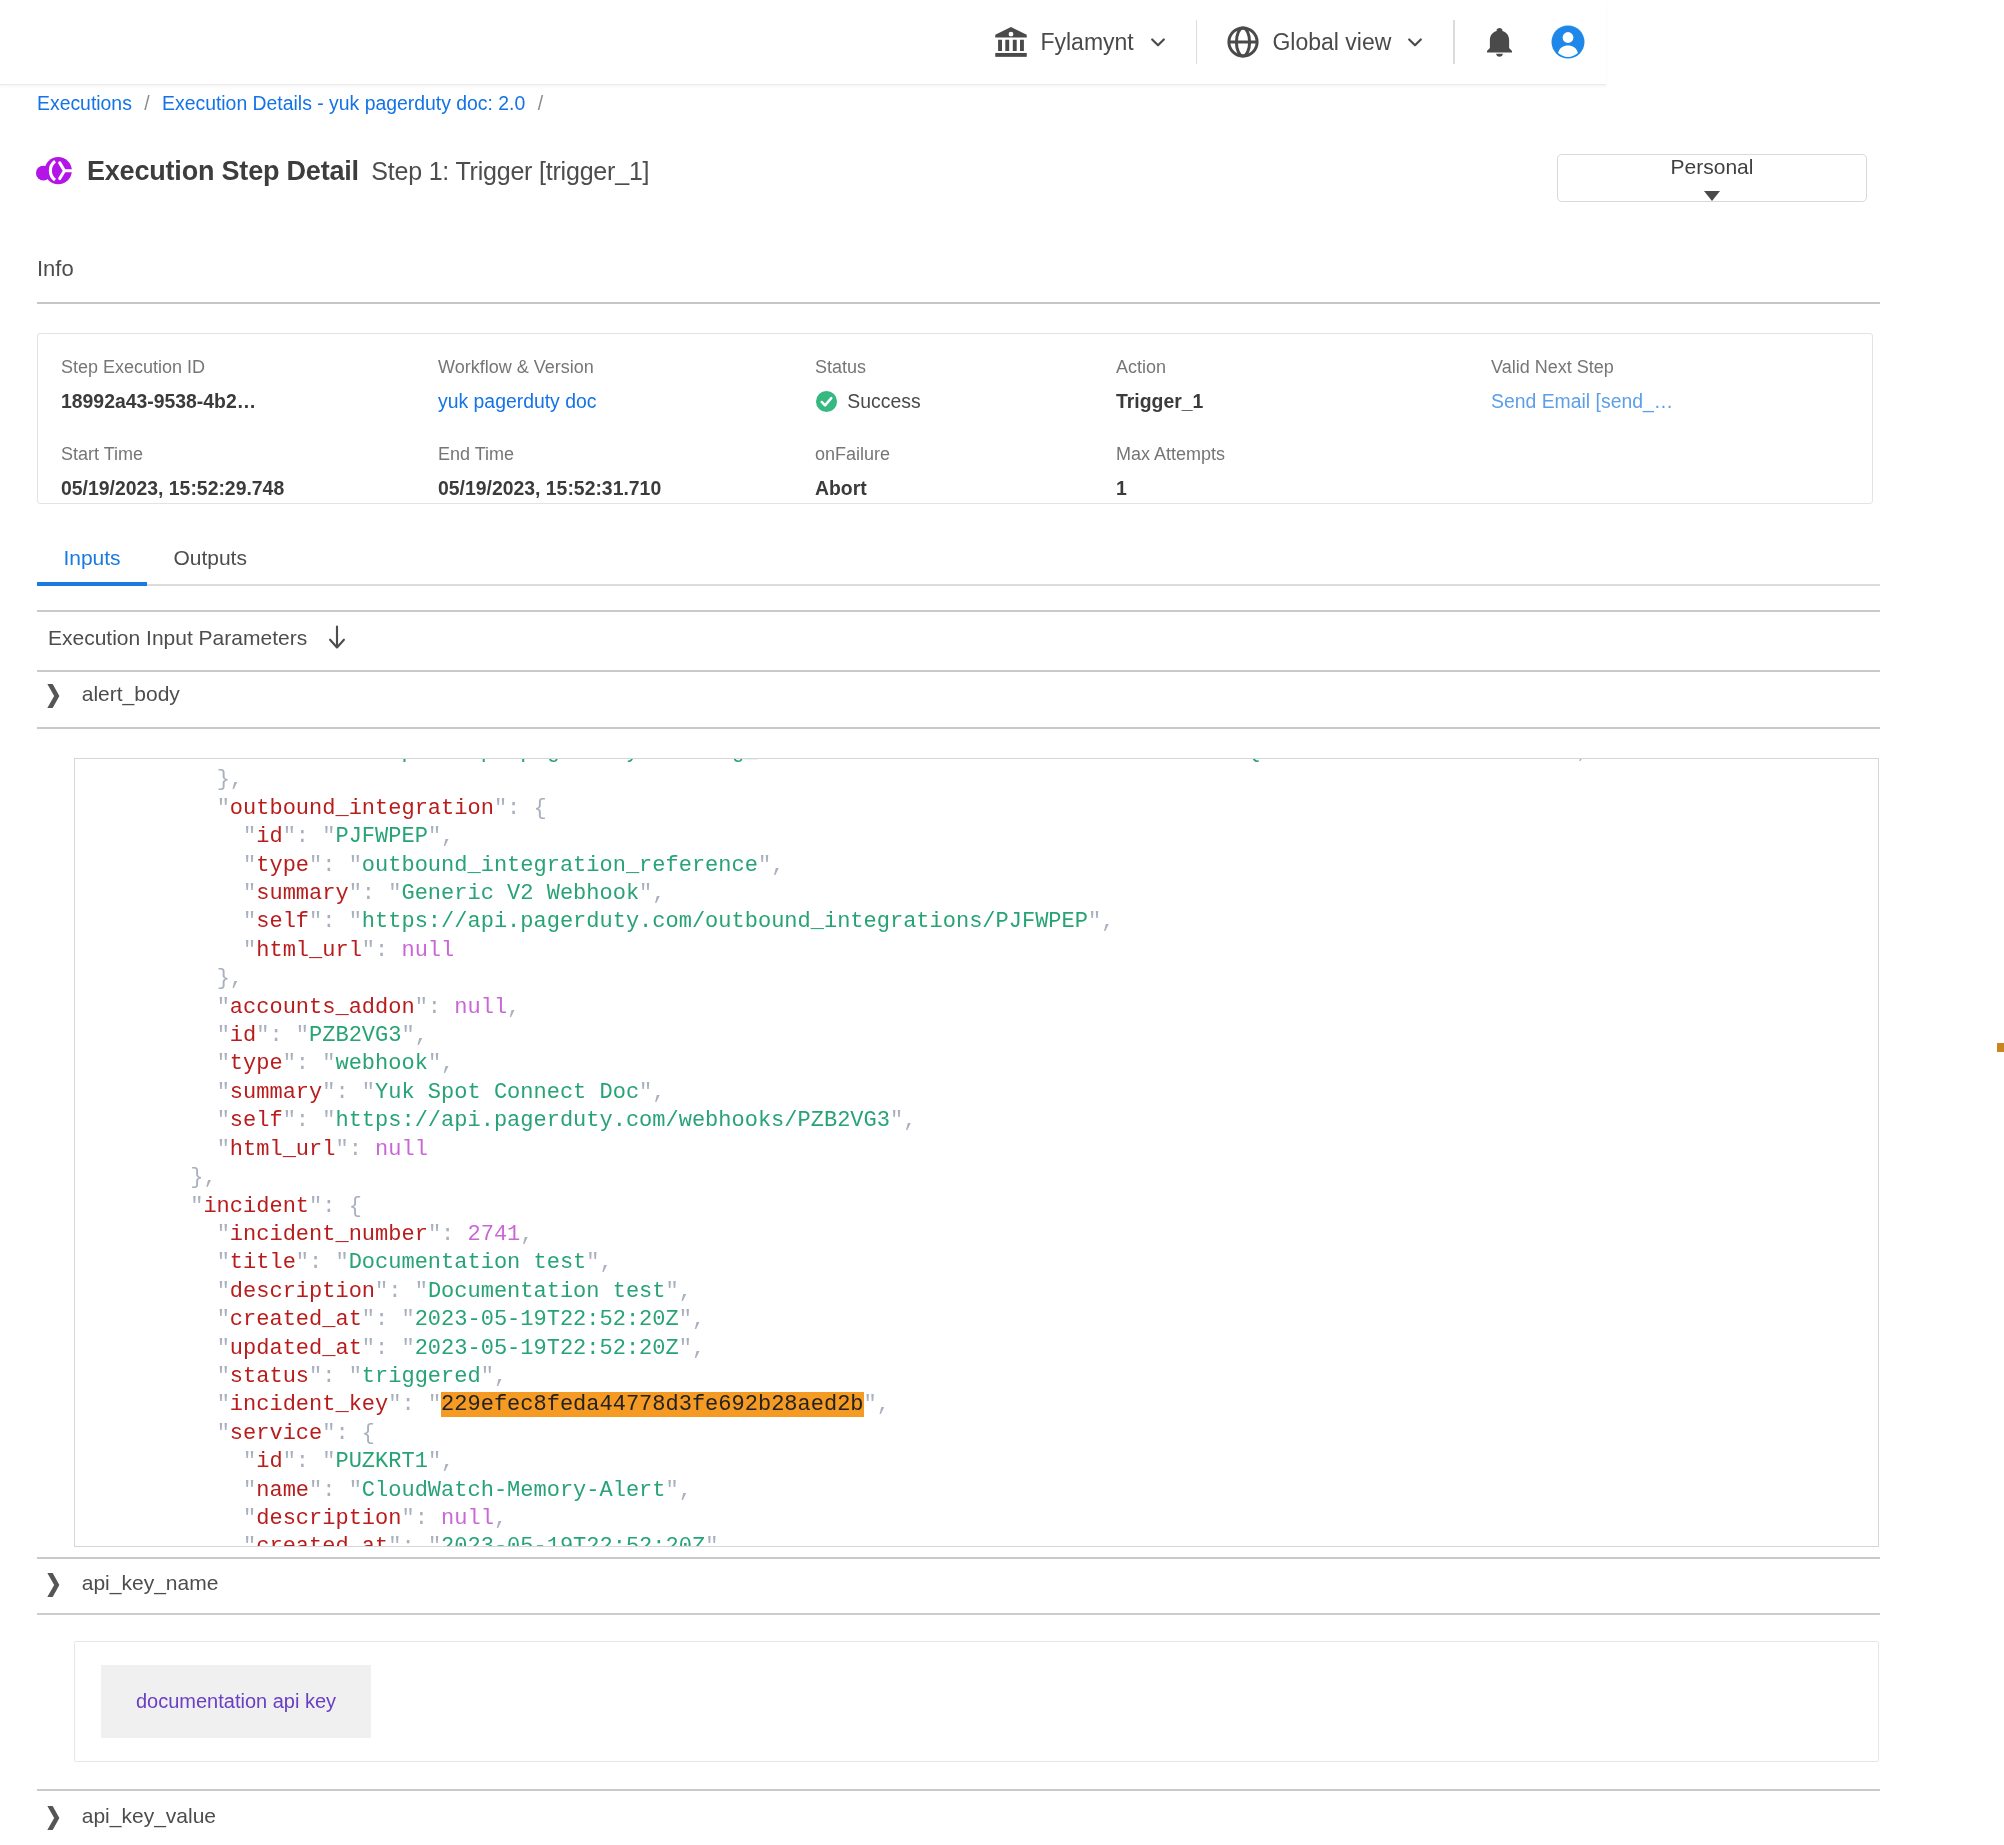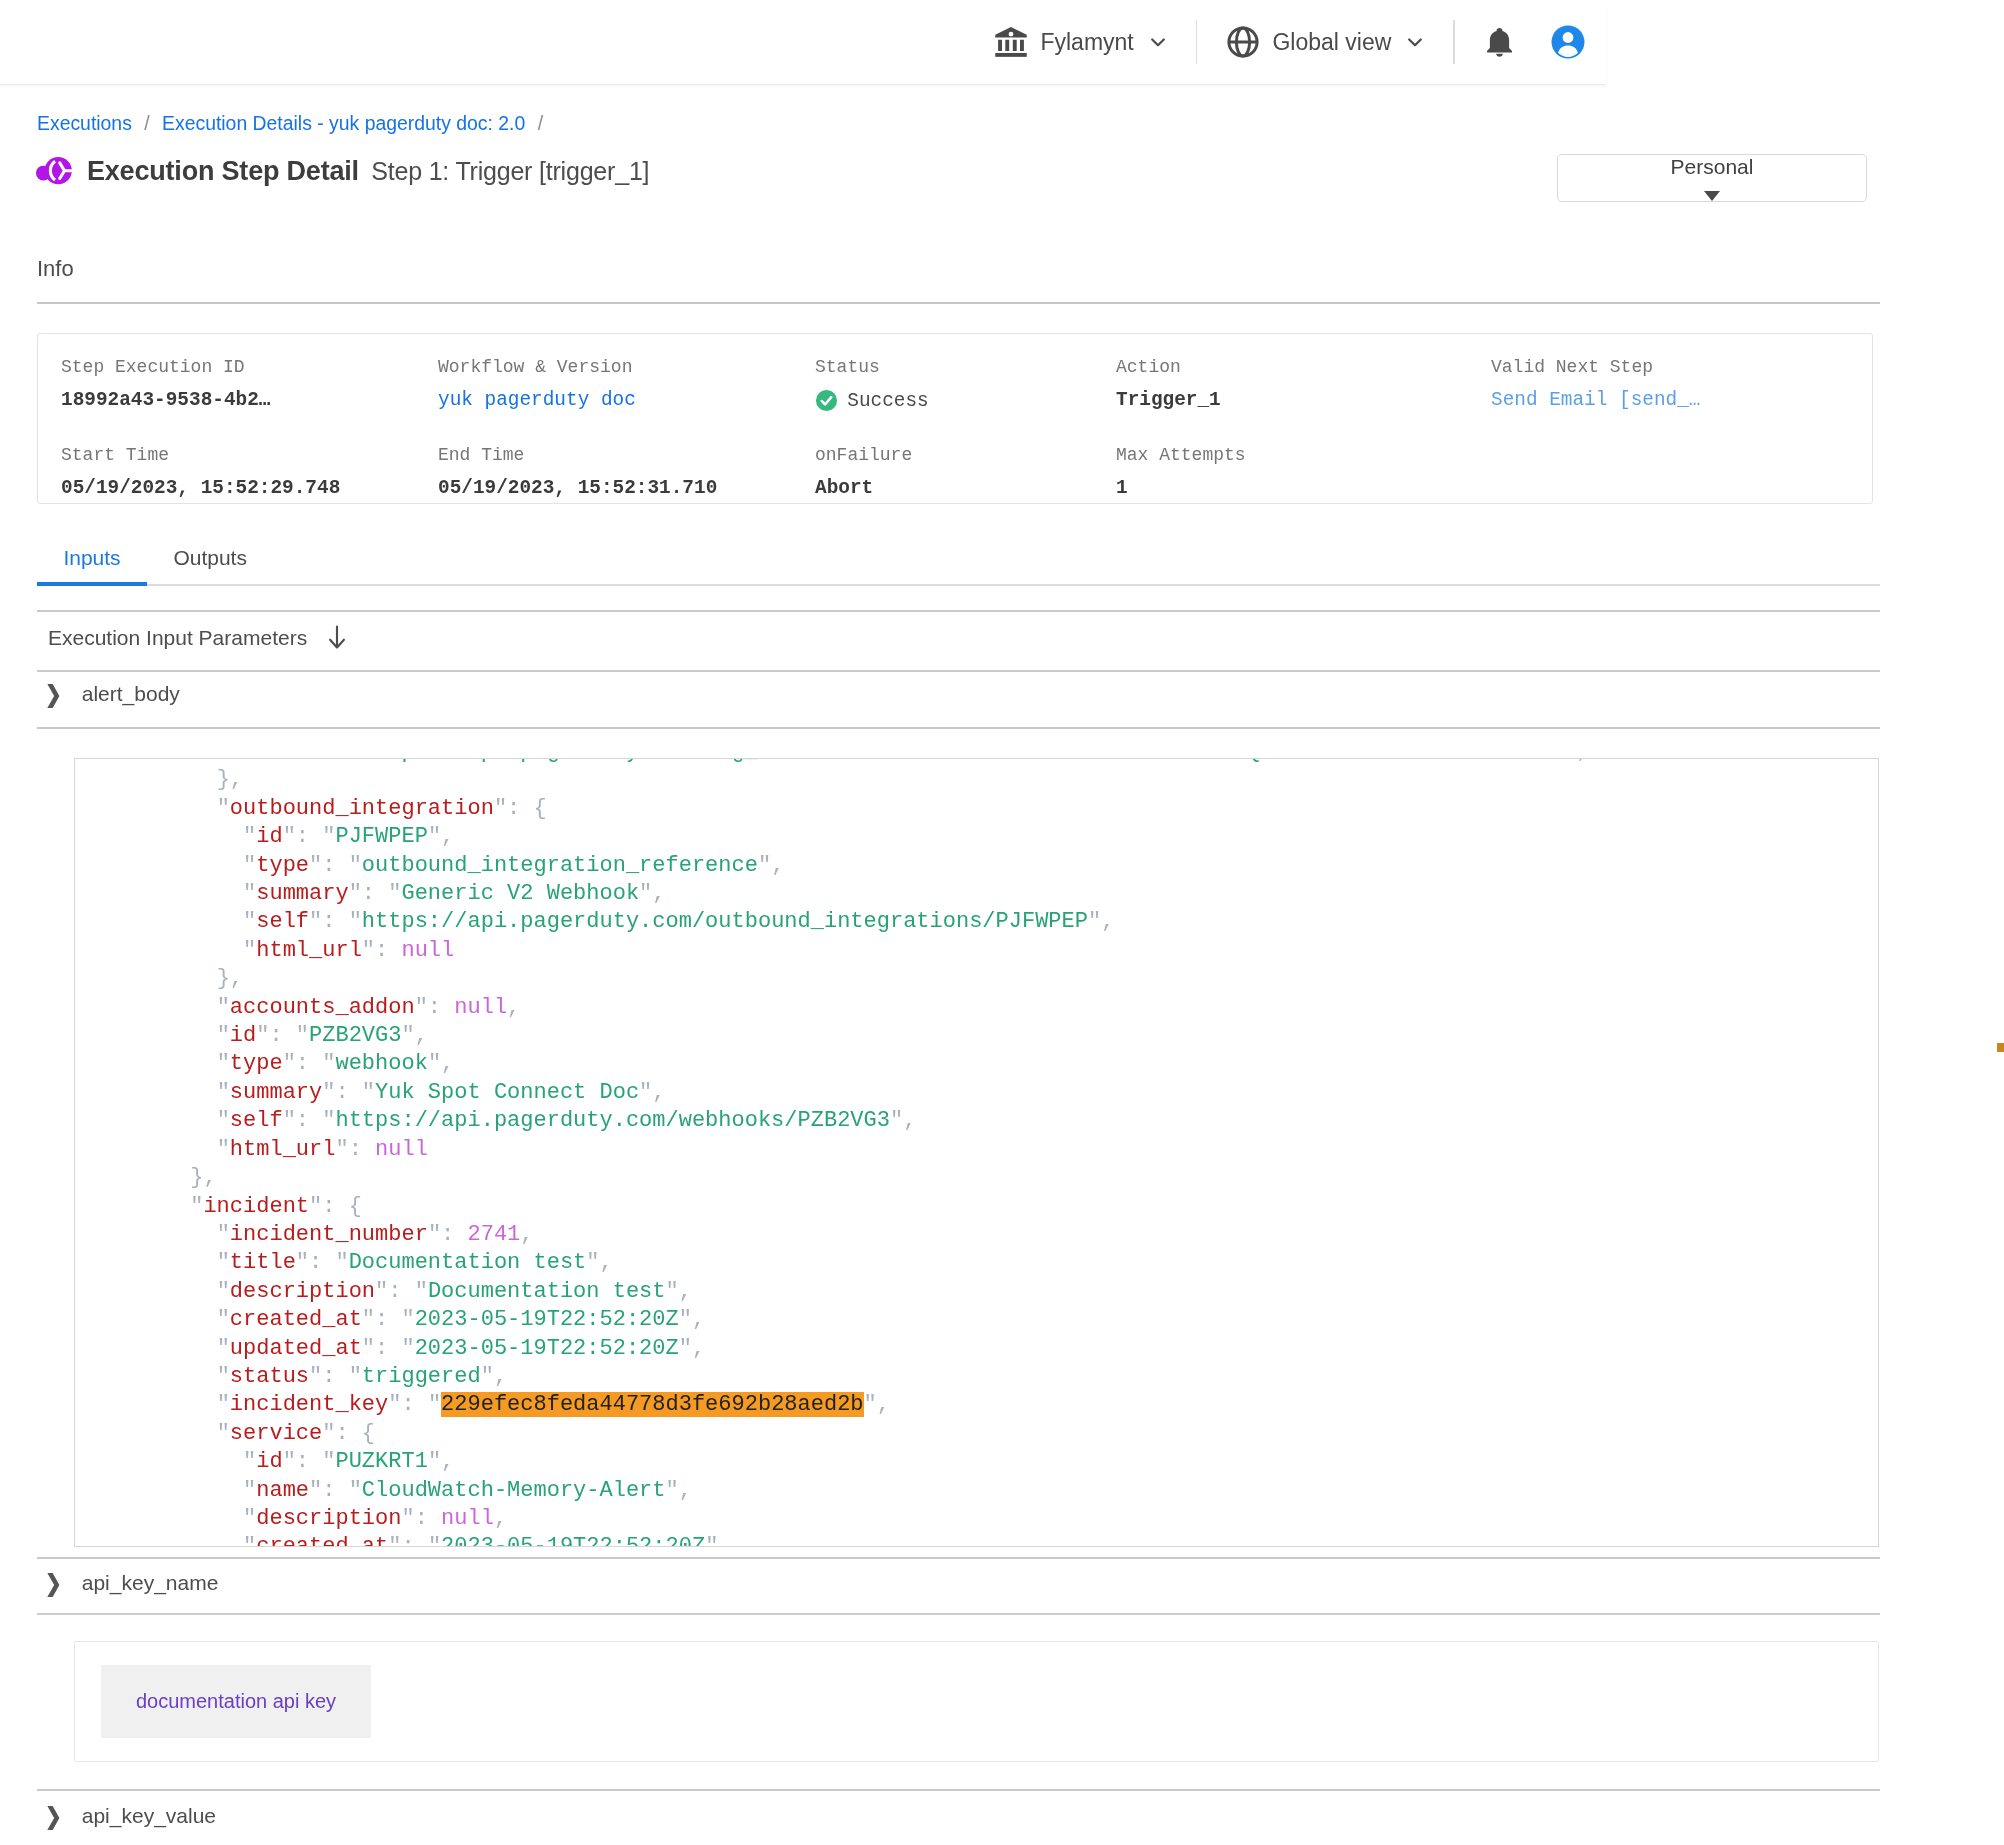--- a/index.html
+++ b/index.html
@@ -12,40 +12,40 @@
           display:flex;align-items:center;justify-content:flex-end;padding-right:20px;box-sizing:border-box;z-index:5;}
   .tb-group{display:flex;align-items:center;gap:11px;cursor:pointer;}
   .tb-label{font-size:23px;color:#4a4a4a;}
   .tb-sep{width:1.6px;height:44px;background:#dcdcdc;margin:0 28px;}
   .icon-dark{color:#4a4a4a;}
   .caret{margin-left:3.1px;}
   .bell-btn{margin-right:34px;cursor:pointer;display:flex;align-items:center;}
   .avatar{width:36px;height:36px;cursor:pointer;}
 
   
-  .breadcrumb{position:absolute;left:37px;top:112px;font-size:19.4px;display:flex;gap:12.4px;align-items:flex-start;}
+  .breadcrumb{position:absolute;left:37px;top:92px;font-size:19.4px;display:flex;gap:12.4px;align-items:flex-start;}
   .breadcrumb a{color:#1473e6;text-decoration:none;cursor:pointer;}
   .crumb-sep{color:#8c8c8c;}
   .title-row{position:absolute;left:34px;top:152px;display:flex;align-items:center;}
   .logo-badge{width:39px;height:39px;margin-right:14px;}
   .page-title{font-size:27px;font-weight:700;color:#3d3d3d;letter-spacing:-0.2px;}
   .page-subtitle{font-size:25px;font-weight:400;color:#4d4d4d;margin-left:12.4px;letter-spacing:-0.2px;}
 
   .scope-select{position:absolute;left:1557px;top:154px;width:310px;height:48px;border:1.6px solid #d9d9d9;border-radius:4.7px;
                 display:flex;align-items:center;justify-content:space-between;padding:0 18.7px;box-sizing:border-box;
                 font-size:21px;color:#404040;cursor:pointer;background:#fff;flex-direction:column;}
   .scope-caret{width:0;height:0;border-left:8.5px solid transparent;border-right:8.5px solid transparent;border-top:10px solid #4a4a4a;}
 
   
   .info-heading{position:absolute;left:37px;top:256px;font-size:22px;color:#4d4d4d;}
   .hr{position:absolute;left:37px;width:1843px;height:2.3px;background:#c9c9c9;}
   .hr-info{top:302px;background:#c6c6c6;}
   .info-card{position:absolute;left:37px;top:333px;width:1836px;height:171px;border:1.6px solid #e3e3e3;border-radius:3.1px;
              box-sizing:border-box;background:#fff;padding:23px 0 0 23px;
-             display:grid;grid-template-columns:377px 377px 301px 375px auto;grid-row-gap:28px;font-family:Liberation Mono, monospace;}
+             display:grid;grid-template-columns:377px 377px 301px 375px auto;grid-row-gap:28px;}
   .flabel{font-size:18px;color:#767676;}
   .fvalue{font-size:19.4px;color:#3b3b3b;font-weight:600;margin-top:12.4px;display:flex;align-items:center;gap:9.3px;}
   a.linkval{color:#1473e6;font-weight:400;text-decoration:none;cursor:pointer;}
   a.linkval-light{color:#5c9fe8;font-weight:400;text-decoration:none;cursor:pointer;}
   .status-text{font-weight:400;color:#4a4a4a;}
 
   
   .tabs{position:absolute;left:37px;top:546px;width:1843px;display:flex;border-bottom:2.3px solid #dcdcdc;}
   .tabitem{position:relative;padding:0 26.4px 14px 26.4px;font-size:21px;color:#4d4d4d;cursor:pointer;}
   .tabitem.active{color:#1a7ae0;}

